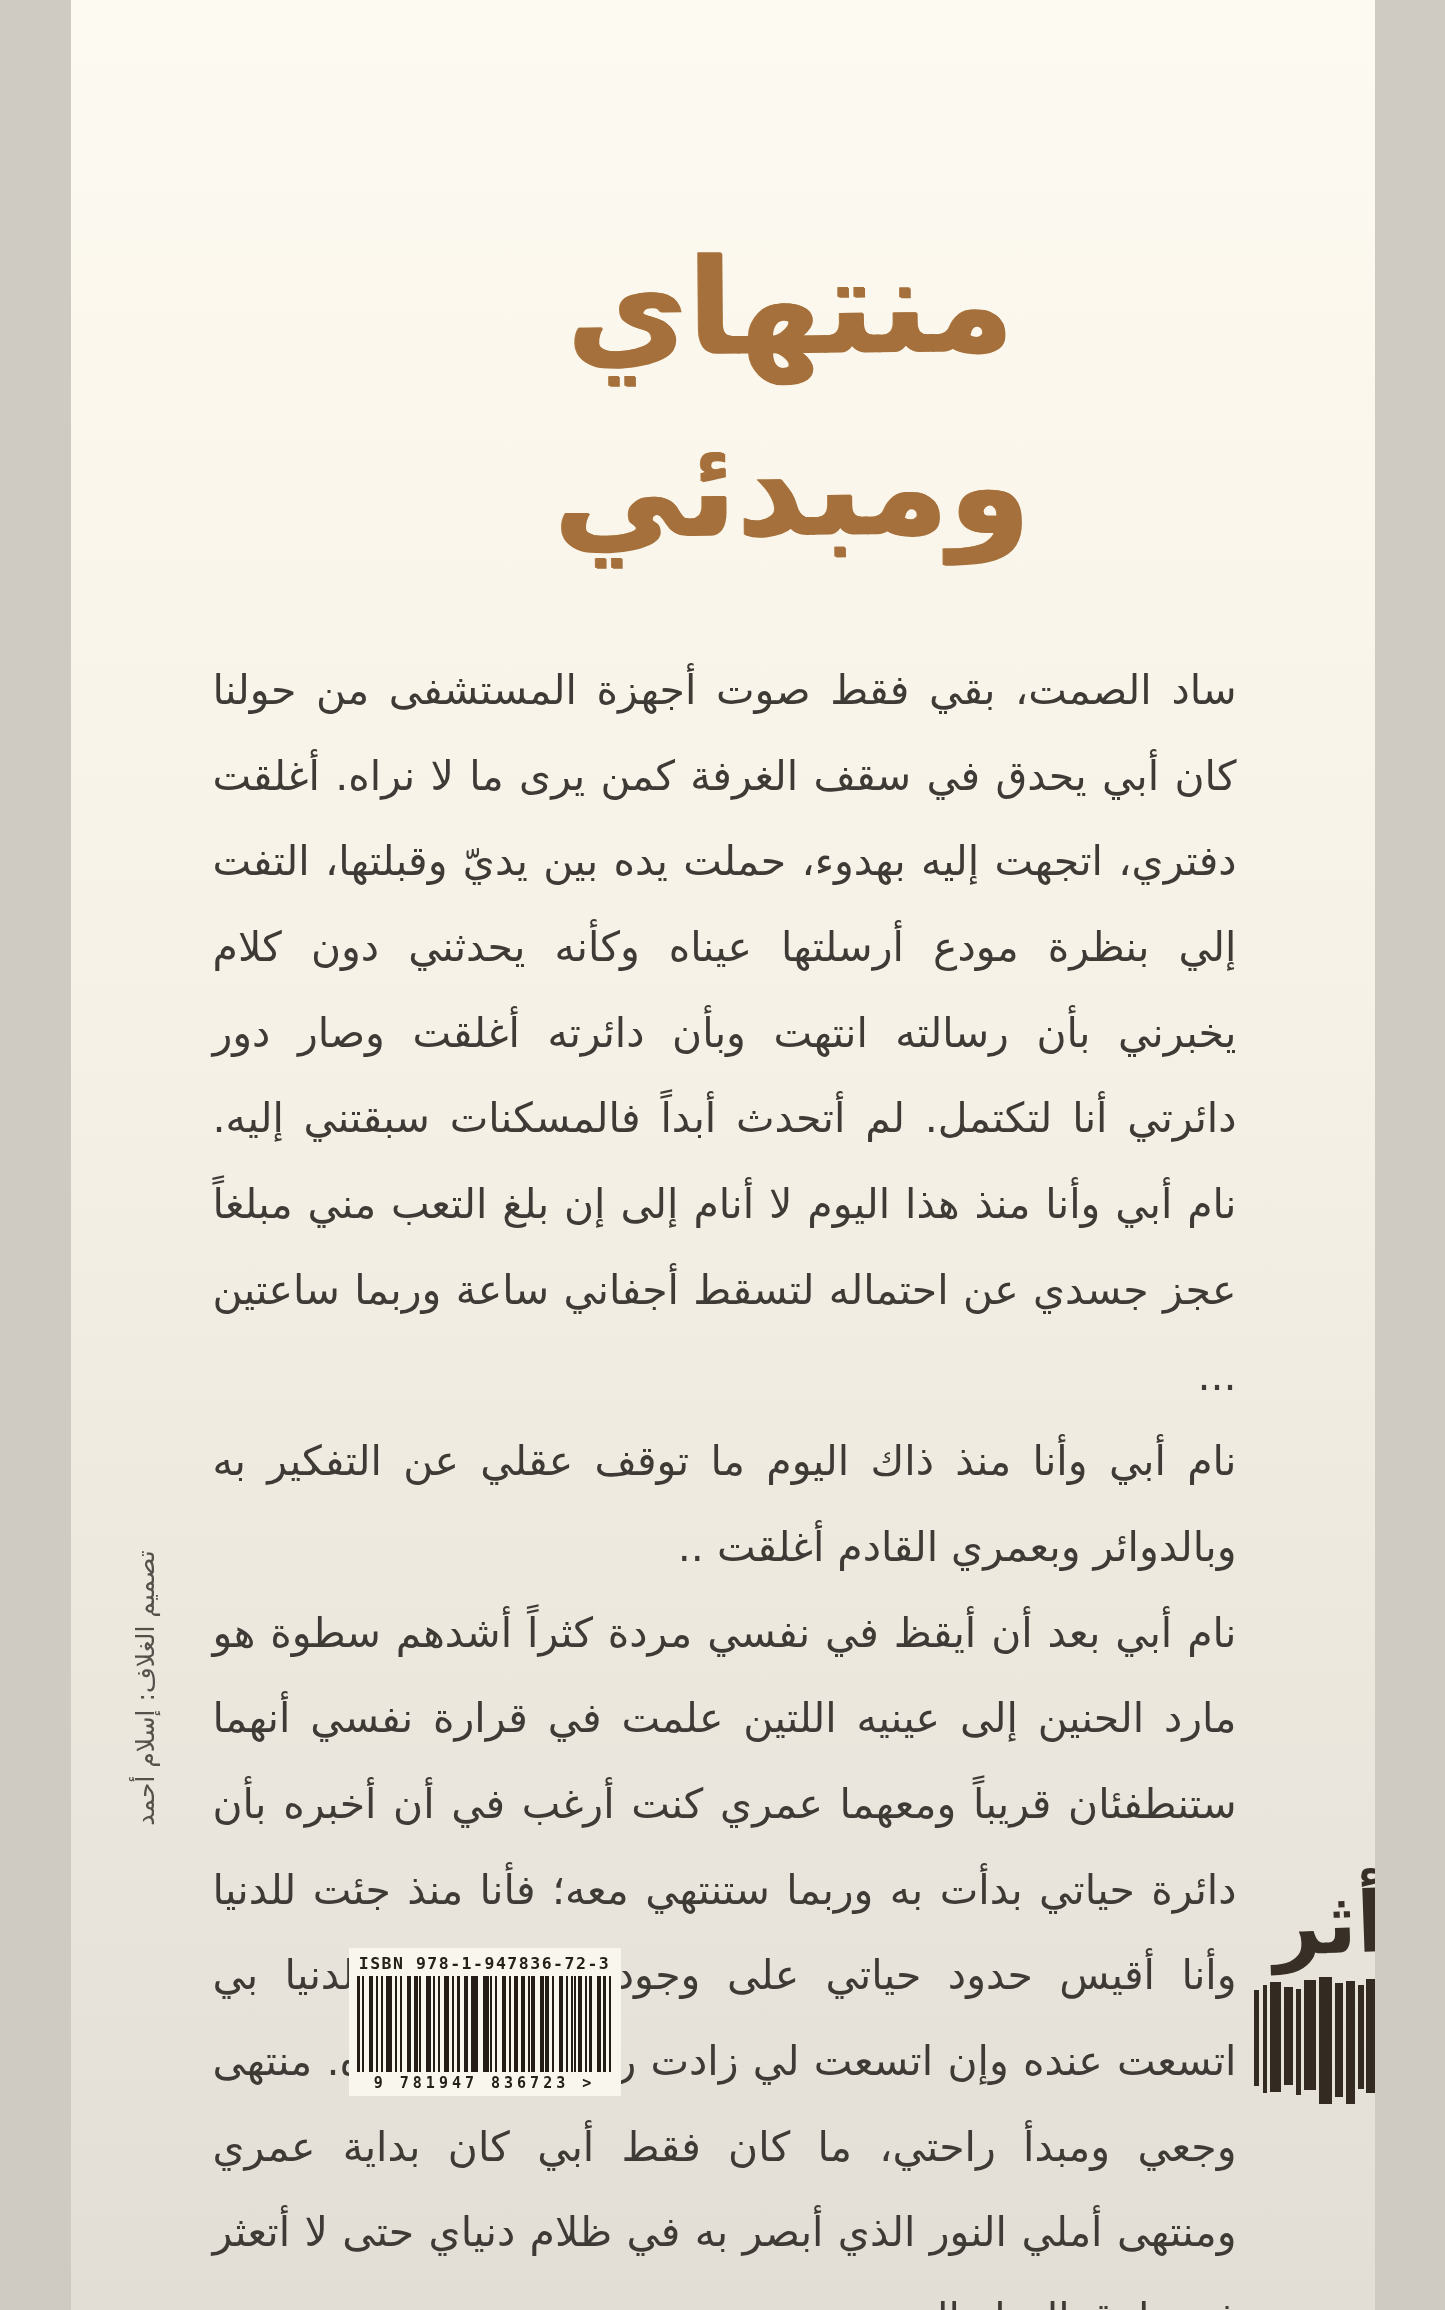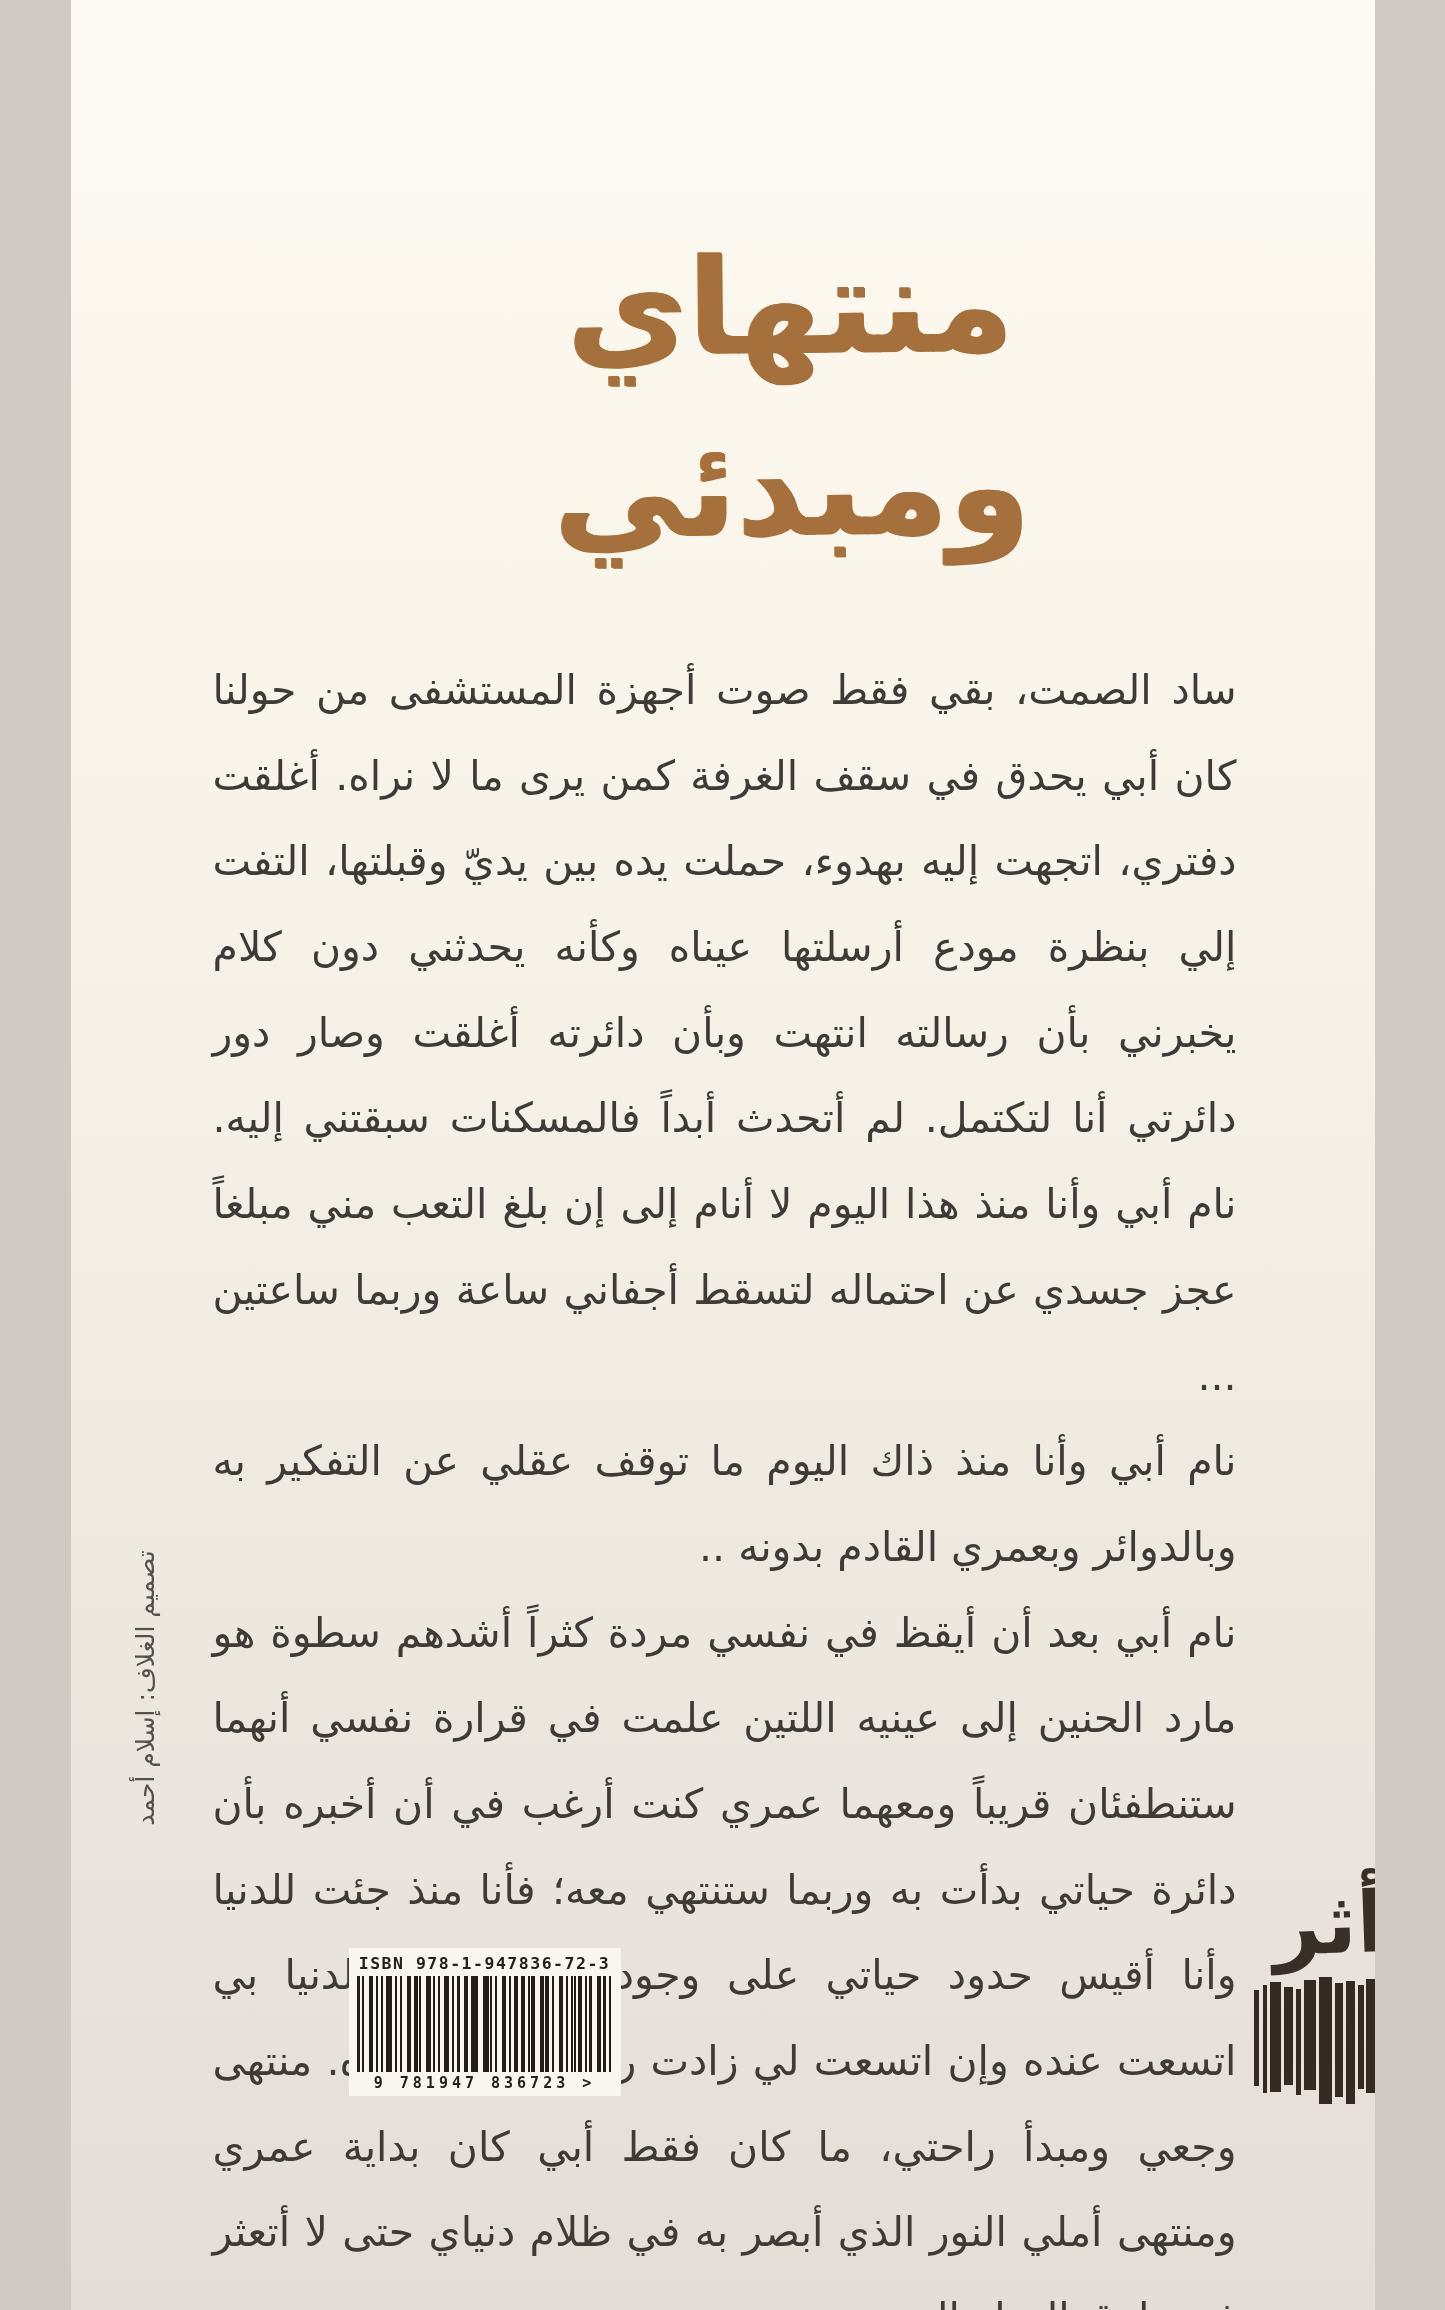--- a/index.html
+++ b/index.html
@@ -103,21 +103,21 @@
 
 <div class="cover">
 
   <div class="title-block" dir="rtl">
     <div>منتهاي</div>
     <div>ومبدئي</div>
   </div>
 
   <div class="body-text" dir="rtl">
     <p>ساد الصمت، بقي فقط صوت أجهزة المستشفى من حولنا كان أبي يحدق في سقف الغرفة كمن يرى ما لا نراه. أغلقت دفتري، اتجهت إليه بهدوء، حملت يده بين يديّ وقبلتها، التفت إلي بنظرة مودع أرسلتها عيناه وكأنه يحدثني دون كلام يخبرني بأن رسالته انتهت وبأن دائرته أغلقت وصار دور دائرتي أنا لتكتمل. لم أتحدث أبداً فالمسكنات سبقتني إليه. نام أبي وأنا منذ هذا اليوم لا أنام إلى إن بلغ التعب مني مبلغاً عجز جسدي عن احتماله لتسقط أجفاني ساعة وربما ساعتين ...</p>
-    <p>نام أبي وأنا منذ ذاك اليوم ما توقف عقلي عن التفكير به وبالدوائر وبعمري القادم بدونه ..</p>
+    <p>نام أبي وأنا منذ ذاك اليوم ما توقف عقلي عن التفكير به وبالدوائر وبعمري القادم أغلقت ..</p>
     <p>نام أبي بعد أن أيقظ في نفسي مردة كثراً أشدهم سطوة هو مارد الحنين إلى عينيه اللتين علمت في قرارة نفسي أنهما ستنطفئان قريباً ومعهما عمري كنت أرغب في أن أخبره بأن دائرة حياتي بدأت به وربما ستنتهي معه؛ فأنا منذ جئت للدنيا وأنا أقيس حدود حياتي على وجوده إن ضاقت الدنيا بي اتسعت عنده وإن اتسعت لي زادت رحابة في حضوره. منتهى وجعي ومبدأ راحتي، ما كان فقط أبي كان بداية عمري ومنتهى أملي النور الذي أبصر به في ظلام دنياي حتى لا أتعثر في طرق الحياة الوعرة وحدي.</p>
   </div>
 
   <div class="credit" dir="rtl">تصميم الغلاف: إسلام أحمد</div>
 
   <div class="barcode">
     <div class="isbn-top">ISBN 978-1-947836-72-3</div>
     <div class="bars"></div>
     <div class="isbn-bottom">9 781947 836723 &gt;</div>
   </div>

